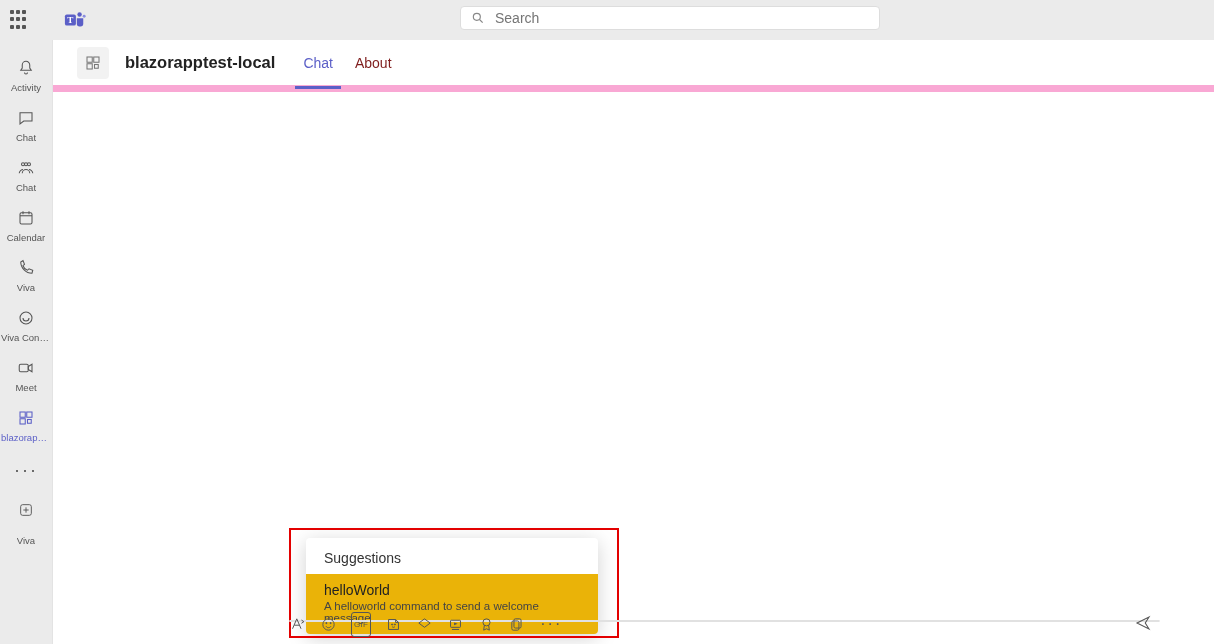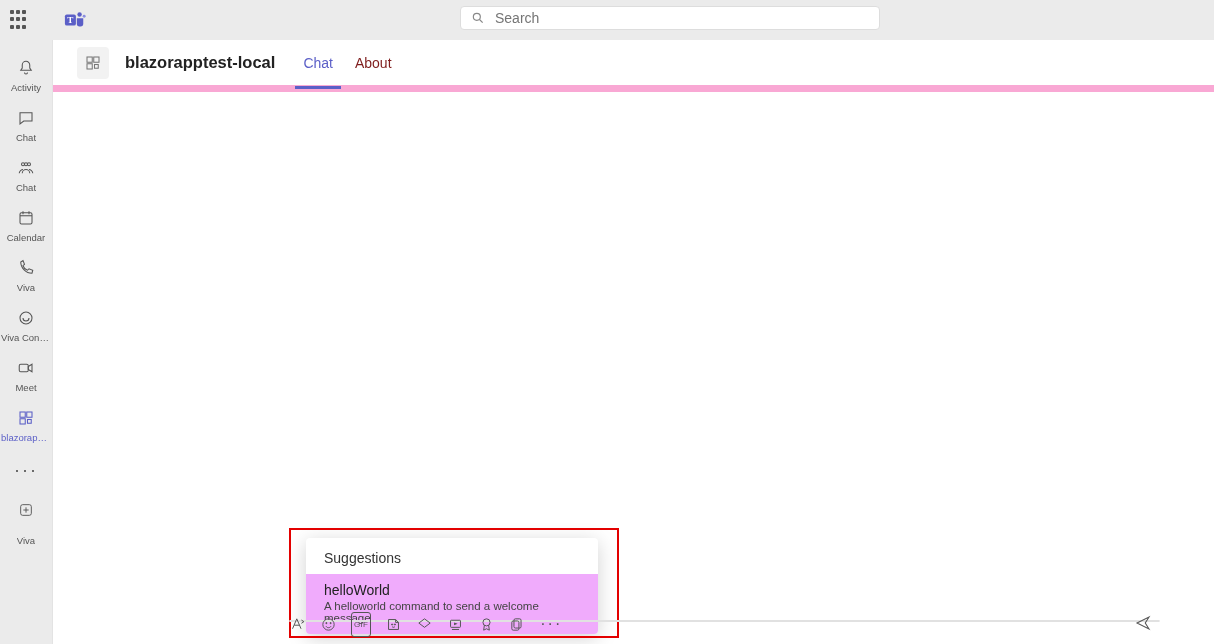--- a/index.html
+++ b/index.html
@@ -115,21 +115,21 @@
     overflow:hidden;
     width: 292px;
   }
   .sug-header {
     padding: 12px 18px 8px 18px;
     font-size: 14px;
     color:#333;
   }
   .sug-item {
     padding: 8px 18px 10px 18px;
-    background:#f0abfc;
+    background:#eab308;
     cursor:pointer;
   }
   .sug-item .sug-title { font-size:14px; color:#222; margin-bottom:2px;}
   .sug-item .sug-desc  { font-size:11.5px; color:#444; }
 
   .compose-box {
     position:absolute;
     left: 236px;
     right: 54px;
     bottom: 38px;

